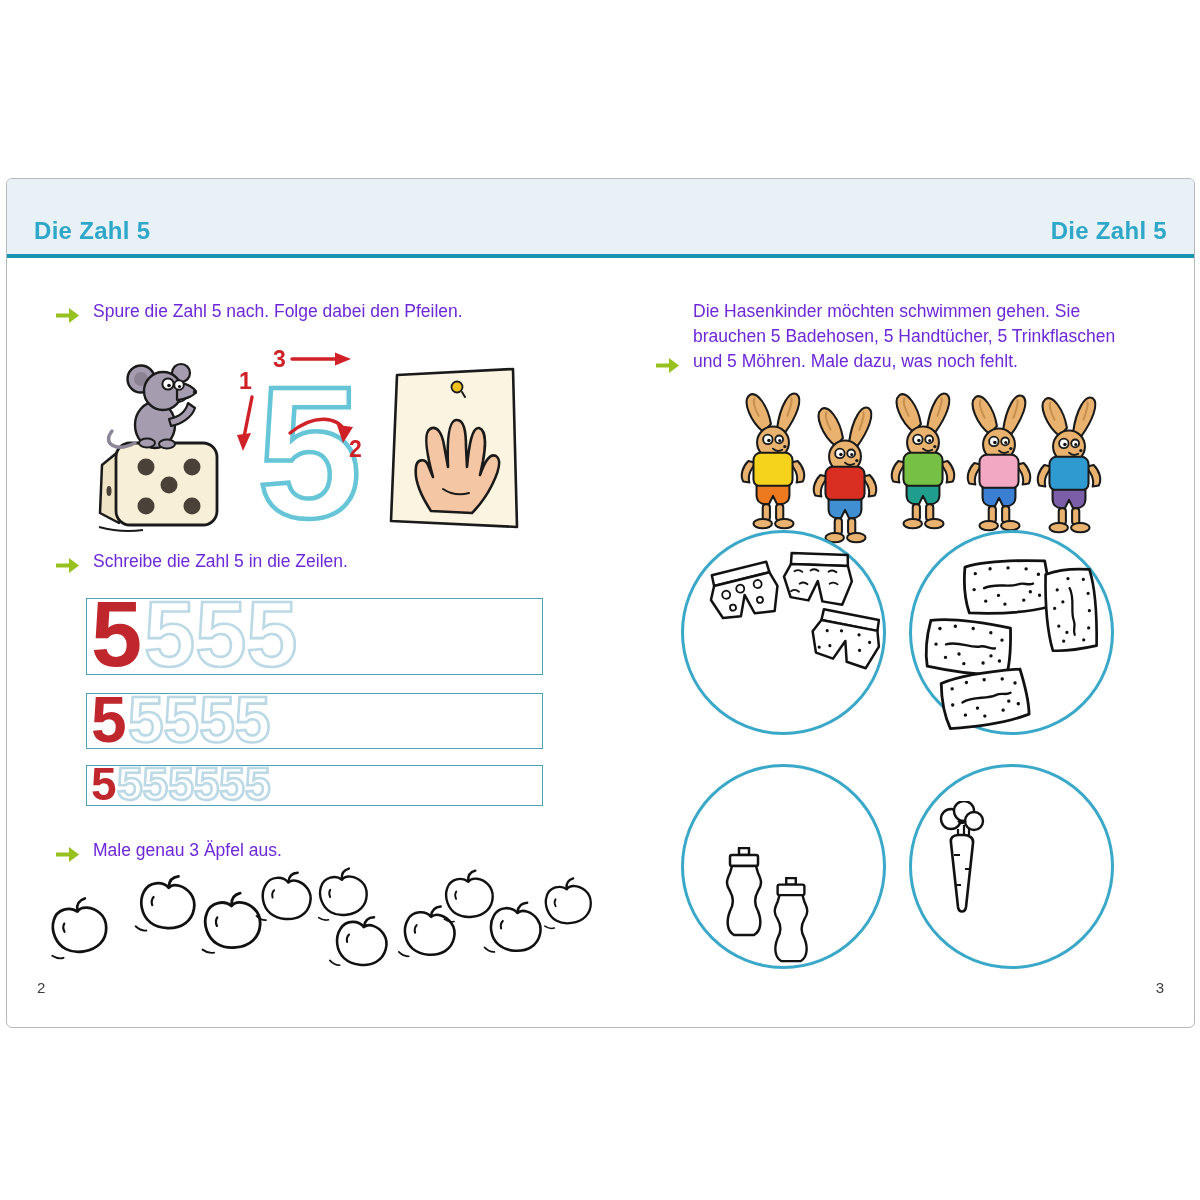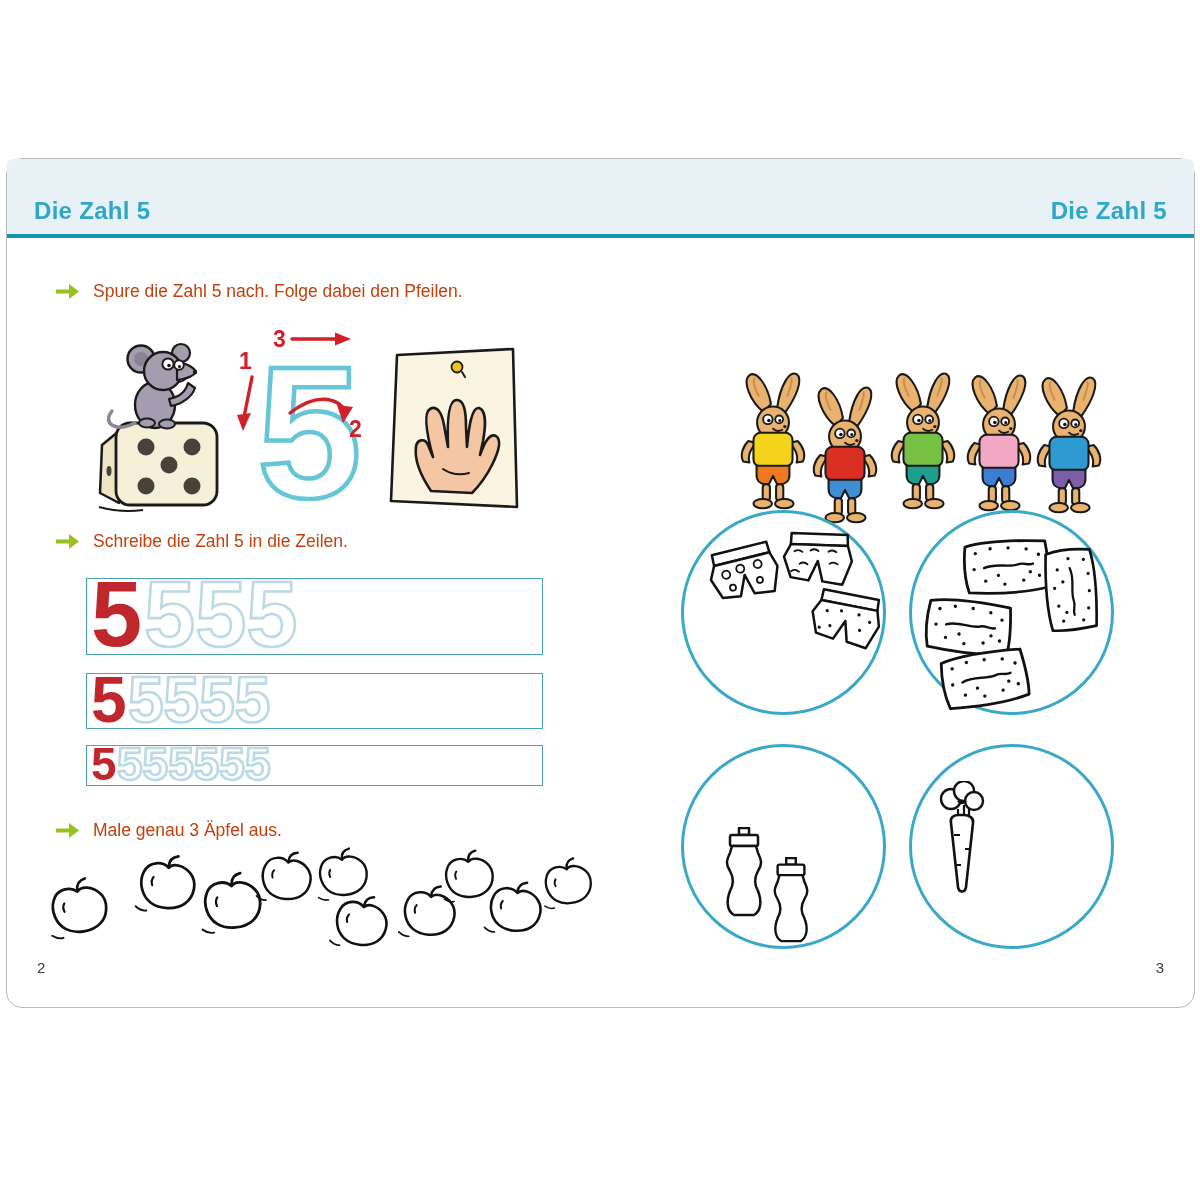--- a/index.html
+++ b/index.html
@@ -1,24 +1,24 @@
 <!DOCTYPE html>
 <html><head>
 <meta charset="utf-8">
 <style>
   html,body{margin:0;padding:0;background:#ffffff;}
   body{width:1200px;height:1200px;position:relative;font-family:"Liberation Sans",sans-serif;overflow:hidden;}
-  .spread{position:absolute;left:6px;top:158px;width:1187px;height:848px;background:#fff;
-          border:1px solid #b6babd;border-radius:16px;}
+  .spread{position:absolute;left:6px;top:178px;width:1187px;height:848px;background:#fff;
+          border:1px solid #b6babd;border-radius:6px;}
   .band{position:absolute;left:0;top:0;width:100%;height:79px;background:#e7f1f6;
         border-bottom:4px solid #1695b2;border-radius:6px 6px 0 0;box-sizing:border-box;}
   .title{position:absolute;bottom:9px;font-size:24px;font-weight:bold;color:#2fa7c9;letter-spacing:.3px;}
   .title.l{left:27px;} .title.r{right:27px;}
-  .task{position:absolute;display:flex;gap:13px;align-items:flex-start;
-        font-size:17.5px;line-height:25px;color:#c2410c;}
+  .task{position:absolute;display:flex;gap:13px;align-items:flex-end;
+        font-size:17.5px;line-height:25px;color:#6d28d9;}
   .task .ticon{flex:none;margin-top:4px;}
   .ill{position:absolute;}
   .wbox{position:absolute;border:1.6px solid #4aa3b8;background:#fff;}
   .wbox svg{display:block;overflow:visible;}
   .digit-lead{font-weight:bold;fill:#c0272d;}
   .digit-ghost{font-weight:bold;fill:#ffffff;stroke:#bcd9e6;stroke-width:2.6px;}
   .circle{position:absolute;width:205px;height:205px;border:3px solid #3aa8c8;border-radius:50%;
           box-sizing:border-box;background:#fff;}
   .citem{position:absolute;}
   .pnum{position:absolute;font-size:15px;color:#3c3c3c;}
@@ -247,20 +247,26 @@
     <svg class="citem" style="left:438px;top:30px;transform:rotate(6deg);" width="66" height="60">
         <use href="#apple"></use>
       </svg>
     <svg class="citem" style="left:494px;top:8px;transform:rotate(-7deg);" width="60" height="54">
         <use href="#apple"></use>
       </svg>
   </div>
 
   <div class="pnum" style="left:30px;top:800px;">2</div>
 
+  <div class="task" style="left:649px;top:120px;width:492px;">
+    <svg class="ticon" width="24" height="17">
+        <use href="#greenarrow"></use>
+      </svg>
+    <span>Die Hasenkinder möchten schwimmen gehen. Sie brauchen 5 Badehosen, 5 Handtücher, 5 Trinkflaschen und 5 Möhren. Male dazu, was noch fehlt.</span>
+  </div>
 
   <div class="bunnies" style="left:729px;top:210px;width:370px;height:150px;">
     <svg class="bunny" style="left:0px;top:0px;" width="74" height="144">
         <use href="#bunny" style="--shirt:#f5d21b;--pants:#ee7a1f"></use>
       </svg>
     <svg class="bunny" style="left:72px;top:14px;" width="74" height="144">
         <use href="#bunny" style="--shirt:#d92f23;--pants:#3f8fd2"></use>
       </svg>
     <svg class="bunny" style="left:150px;top:0px;" width="74" height="144">
         <use href="#bunny" style="--shirt:#76c043;--pants:#1f9e8e"></use>

